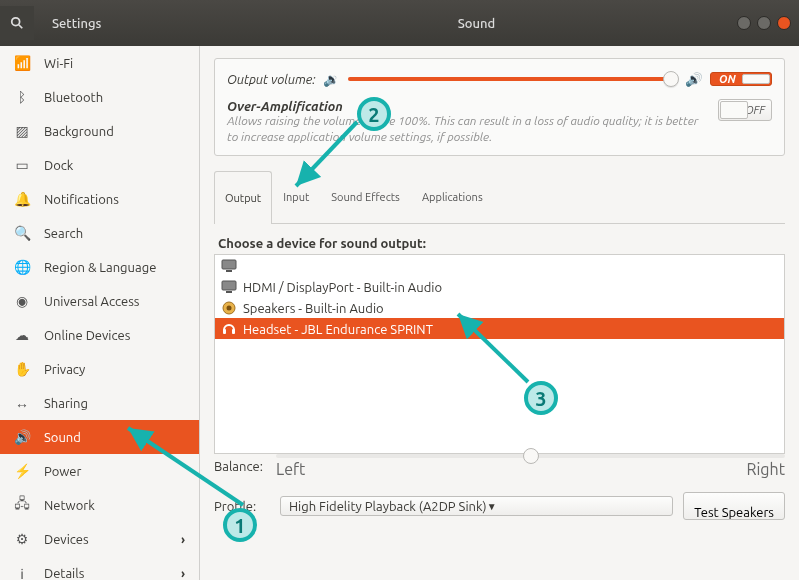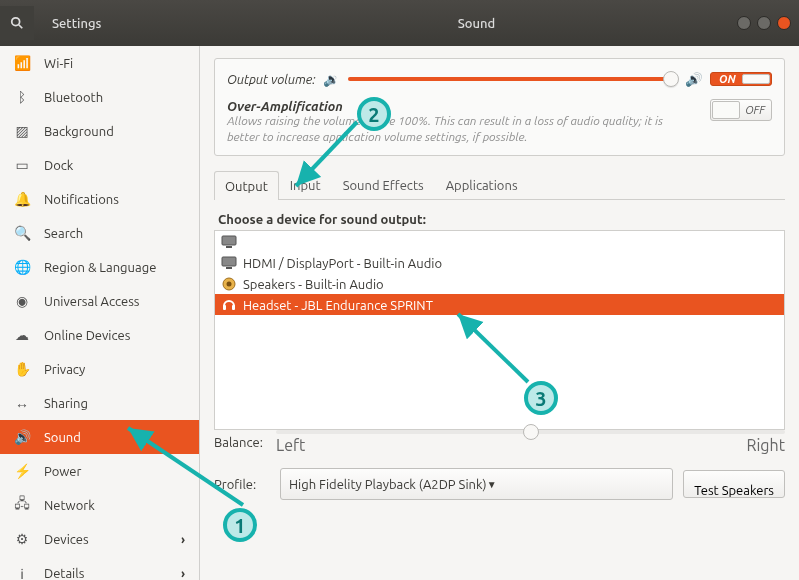--- a/index.html
+++ b/index.html
@@ -21,40 +21,40 @@
   .main { flex:1; background:#f6f5f3; overflow:auto; padding: 12px 14px 14px 14px; font-size:13px; color:#3c3b37; }
   .panel { border:1px solid #cfcecb; border-radius:3px; background:#fafaf9; padding:10px 12px;font-style:italic; }
   .volrow { display:flex; align-items:center; gap:8px; }
   .volrow .label { white-space:nowrap; }
   .slider { position:relative; flex:1; height:20px; display:flex; align-items:center; }
   .slider .track { height:4px; background:#e9e8e6; border-radius:2px; width:100%; position:relative; }
   .slider .fill { position:absolute; left:0; top:0; bottom:0; background:#e95420; border-radius:2px; }
   .slider .thumb { position:absolute; width:16px; height:16px; border-radius:50%; background:#f9f8f6; border:1px solid #b9b8b5; top:50%; transform:translate(-50%,-50%); box-shadow:0 1px 1px rgba(0,0,0,.1);}
   .toggle { width:62px; height:14px; border-radius:3px; background:#e95420; display:flex; align-items:center; color:#fff; font-size:11px; font-weight:bold; padding-left:8px; position:relative; border:1px solid #c94816;}
   .toggle::after { content:""; position:absolute; right:1px; top:1px; bottom:1px; width:26px; background:#fafaf8; border:1px solid #c0bfbc; border-radius:2px; }
-  .offbtn { width:62px; height:22px; border:1px solid #c0bfbc; border-radius:3px; background:linear-gradient(#fdfdfc,#efeeec); display:flex; align-items:center; justify-content:flex-end; font-size:11px; padding-right:6px; color:#555; position:relative;}
+  .offbtn { width:54px; height:22px; border:1px solid #c0bfbc; border-radius:3px; background:linear-gradient(#fdfdfc,#efeeec); display:flex; align-items:center; justify-content:flex-end; font-size:11px; padding-right:6px; color:#555; position:relative;}
   .offbtn::before { content:""; position:absolute; left:1px; top:1px; bottom:1px; width:26px; background:#fafaf8; border:1px solid #c0bfbc; border-radius:2px;}
   .sub { color:#909090; font-size:12px; line-height:1.35; }
   .tabs { display:flex; border-bottom:1px solid #cfcecb; margin-top:14px; }
-  .tab { padding:7px 10px; border:1px solid transparent; border-bottom:none; font-size:13px; color:#555; cursor:pointer; }
+  .tab { padding:20px 10px; border:1px solid transparent; border-bottom:none; font-size:11px; color:#555; cursor:pointer; }
   .tab.active { border-color:#cfcecb; background:#f6f5f3; border-top-left-radius:3px; border-top-right-radius:3px; color:#3c3b37; position:relative; top:1px; }
   .section-title { font-weight:bold; margin:12px 0 4px 4px; }
   .devlist { border:1px solid #cfcecb; background:#fff; height:200px; }
   .devitem { display:flex; align-items:center; gap:6px; padding:2px 6px; height:21px; font-size:13px; cursor:pointer; }
   .devitem.sel { background:#e95420; color:#fff; }
   .devicon { width:16px; height:14px; display:inline-flex; align-items:center; justify-content:center; }
   .balance { display:flex; align-items:center; gap:6px; }
   .balance .lbl { width:56px; }
   .balslider { flex:1; position:relative; }
   .balslider .track { height:4px; background:#e9e8e6; border-radius:2px; }
   .balslider .thumb { position:absolute; width:16px; height:16px; border-radius:50%; background:#f9f8f6; border:1px solid #b9b8b5; top:50%; left:50%; transform:translate(-50%,-50%); }
   .lr { display:flex; justify-content:space-between; font-size:16px; color:#666; padding:2px 0 0 0;}
   .profilerow { display:flex; align-items:center; gap:10px; margin-top:14px; }
   .profilerow .lbl { width:56px; }
-  .combo { flex:1; height:32px; border:1px solid #c0bfbc; border-radius:3px; background:linear-gradient(#fdfdfc,#efeeec); display:flex; align-items:center; padding:0 8px; cursor:pointer;}
+  .combo { flex:1; height:20px; border:1px solid #c0bfbc; border-radius:3px; background:linear-gradient(#fdfdfc,#efeeec); display:flex; align-items:center; padding:0 8px; cursor:pointer;}
   .combo .arr { font-size:10px; }
   .btn { height:28px; border:1px solid #c0bfbc; border-radius:3px; background:linear-gradient(#fdfdfc,#efeeec); padding:12px 10px; cursor:pointer; font-size:13px;}
   
   .overlay { position:absolute; inset:0; pointer-events:none; }
   .circ { position:absolute; width:34px; height:34px; border:4px solid #17b2ad; border-radius:50%; background:#bde9e8; color:#0a7a76; font-weight:bold; font-size:20px; display:flex; align-items:center; justify-content:center; }
   svg.arrow { position:absolute; overflow:visible; }
 </style>
 </head>
 <body>
 

